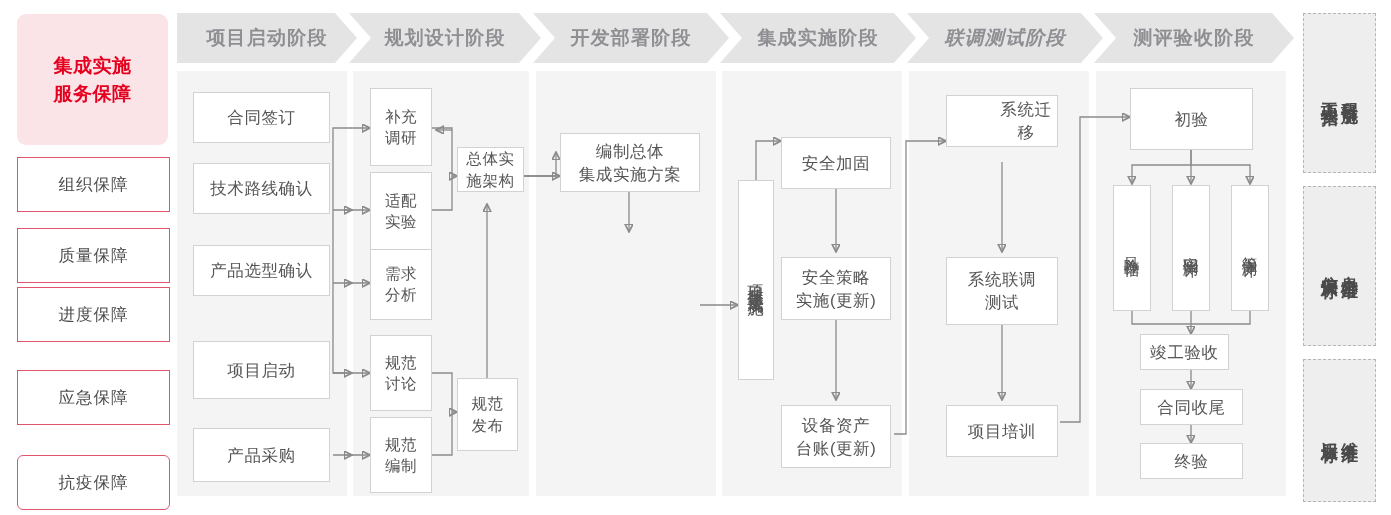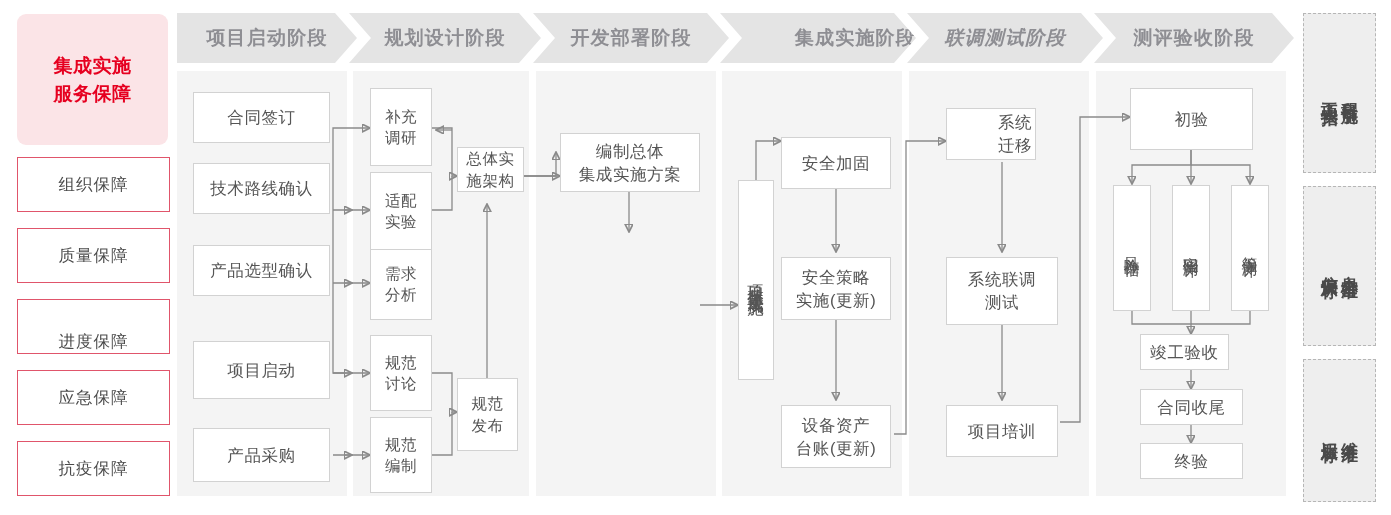--- a/index.html
+++ b/index.html
@@ -138,21 +138,21 @@
 
   <div class="chev first" style="left:177px;width:180px;">
     <span>项目启动阶段</span>
   </div>
   <div class="chev" style="left:349px;width:192px;">
     <span>规划设计阶段</span>
   </div>
   <div class="chev" style="left:533px;width:196px;">
     <span>开发部署阶段</span>
   </div>
-  <div class="chev" style="left:720px;width:196px;justify-content:flex-end;">
+  <div class="chev" style="left:720px;width:196px;">
     <span>集成实施阶段</span>
   </div>
   <div class="chev" style="left:907px;width:196px;font-style:italic;">
     <span>联调测试阶段</span>
   </div>
   <div class="chev" style="left:1094px;width:200px;">
     <span>测评验收阶段</span>
   </div>
 
   <svg class="wires" viewBox="0 0 1391 515">
@@ -222,27 +222,27 @@
       <div>集成实施</div>
       <div>服务保障</div>
     </div>
   </div>
   <div class="g-item" style="top:157px;text-align:center;">
     <span>组织保障</span>
   </div>
   <div class="g-item" style="top:228px;">
     <span>质量保障</span>
   </div>
-  <div class="g-item" style="top:299px;align-items:flex-end;">
+  <div class="g-item" style="top:287px;">
     <span>进度保障</span>
   </div>
   <div class="g-item" style="top:370px;">
     <span>应急保障</span>
   </div>
-  <div class="g-item" style="top:441px;">
+  <div class="g-item" style="top:455px;border-radius:6px;">
     <span>抗疫保障</span>
   </div>
 
   <div class="node" style="left:193px;top:92px;width:137px;height:51px;">
     <span>合同签订</span>
   </div>
   <div class="node" style="left:193px;top:163px;width:137px;height:51px;">
     <span>技术路线确认</span>
   </div>
   <div class="node" style="left:193px;top:245px;width:137px;height:51px;">
@@ -317,21 +317,21 @@
       <div>实施(更新)</div>
     </div>
   </div>
   <div class="node" style="left:781px;top:405px;width:110px;height:63px;">
     <div>
       <div>设备资产</div>
       <div>台账(更新)</div>
     </div>
   </div>
 
-  <div class="node" style="left:946px;top:108px;width:90px;height:52px;padding-left:48px;">
+  <div class="node" style="left:946px;top:95px;width:112px;height:52px;padding-left:48px;">
     <span>系统迁移</span>
   </div>
   <div class="node" style="left:946px;top:257px;width:112px;height:68px;">
     <div>
       <div>系统联调</div>
       <div>测试</div>
     </div>
   </div>
   <div class="node" style="left:946px;top:405px;width:112px;height:52px;">
     <span>项目培训</span>

